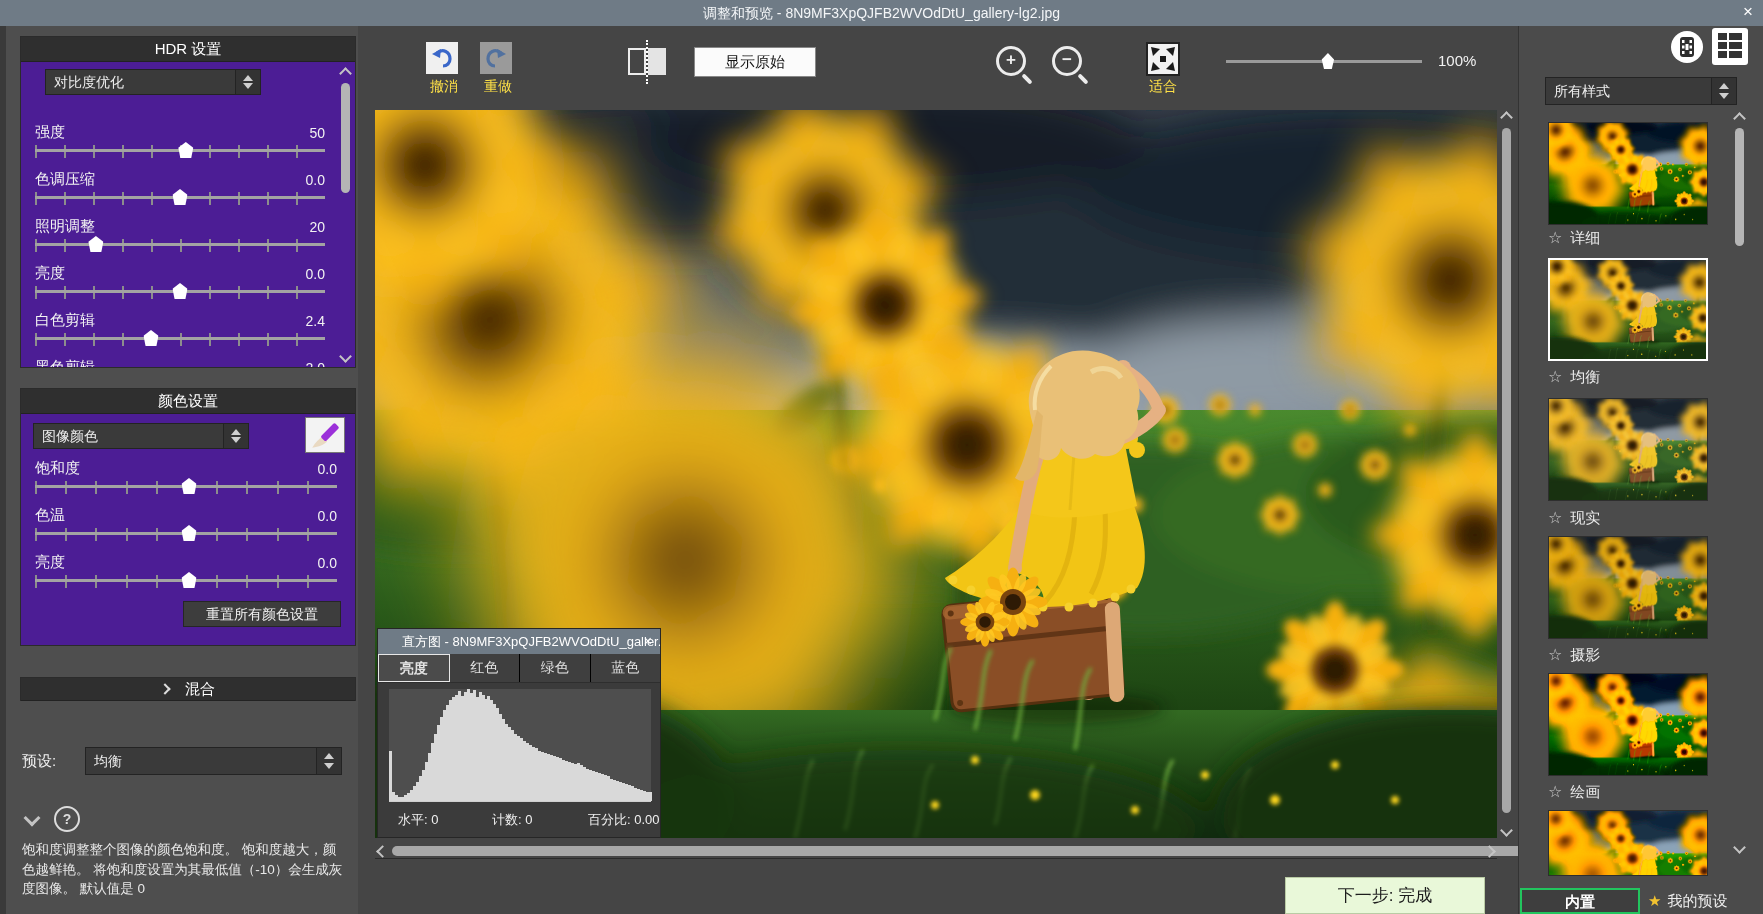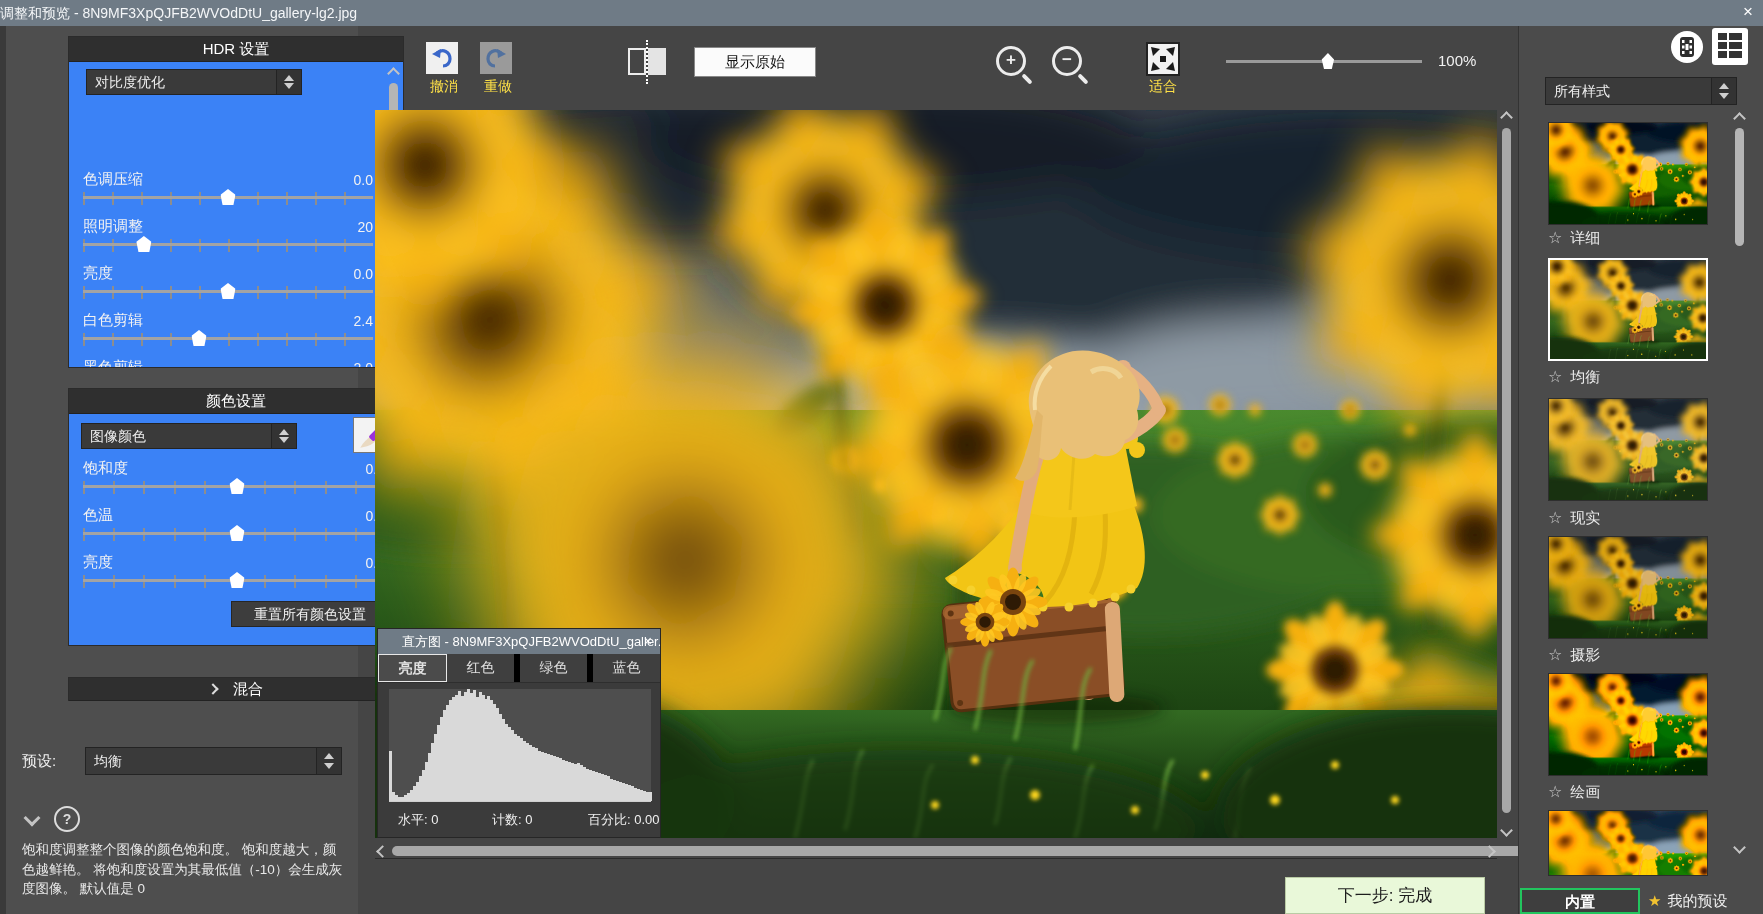--- a/index.html
+++ b/index.html
@@ -1,26 +1,26 @@
 <!DOCTYPE html>
 <html><head>
 <meta charset="utf-8">
 <style>
   html,body{margin:0;padding:0;background:#222;}
   #app{position:relative;width:1763px;height:914px;overflow:hidden;background:#454545;
        font-family:"Liberation Sans","DejaVu Sans",sans-serif;color:#eee;}
   .abs{position:absolute;}
   
   .titlebar{left:0;top:0;width:1763px;height:26px;background:#6f7b86;}
-  .titlebar .wt{width:100%;text-align:left;line-height:26px;font-size:14px;color:#f4f6f8;}
+  .titlebar .wt{width:100%;text-align:center;line-height:26px;font-size:14px;color:#f4f6f8;}
   .titlebar .wx{right:10px;top:0;line-height:24px;font-size:17px;color:#fff;cursor:default;}
   
   .left-edge{left:0;top:26px;width:6px;height:888px;background:#3a3a3a;}
   .sidebar{left:6px;top:26px;width:352px;height:888px;background:#4e4e4e;}
-  .panel{position:absolute;background:#3b82f6;border:1px solid #2b2b2b;box-sizing:border-box;margin-left:48px;}
+  .panel{position:absolute;background:#4c1d95;border:1px solid #2b2b2b;box-sizing:border-box;}
   .phead{height:24px;background:#2f2f2f;border-bottom:1px solid #222;color:#fff;
          font-size:15px;text-align:center;line-height:24px;}
   .dropdown{position:absolute;display:flex;background:#3a3a3a;border:1px solid #232323;box-sizing:border-box;}
   .dd-label{flex:1;color:#eee;padding:0 8px;font-size:14px;line-height:24px;overflow:hidden;white-space:nowrap;}
   .dd-spin{width:24px;border-left:1px solid #232323;background:#333;position:relative;}
   .dd-spin::before{content:'';position:absolute;left:7px;top:5px;border-left:5px solid transparent;
       border-right:5px solid transparent;border-bottom:6px solid #cfcfcf;}
   .dd-spin::after{content:'';position:absolute;left:7px;bottom:5px;border-left:5px solid transparent;
       border-right:5px solid transparent;border-top:6px solid #cfcfcf;}
   
@@ -47,21 +47,21 @@
   .mag{position:absolute;width:24px;height:24px;border:3px solid #ececec;border-radius:50%;
        color:#ececec;font-size:17px;font-weight:bold;text-align:center;line-height:22px;}
   .mag::after{content:'';position:absolute;width:12px;height:4px;background:#ececec;
        bottom:-8px;right:-10px;transform:rotate(45deg);border-radius:2px;}
   
   .hist{left:377px;top:628px;width:284px;height:210px;background:#3b3b3b;border:1px solid #262626;box-sizing:border-box;z-index:5;}
   .hist-title{height:25px;background:#6f7b86;color:#fff;font-size:13px;line-height:25px;
       padding-left:24px;white-space:nowrap;overflow:hidden;box-sizing:border-box;}
   .hist-x{position:absolute;right:8px;top:0;line-height:24px;color:#fff;font-size:14px;}
   .htabs{display:flex;height:28px;background:#3f3f3f;border-bottom:1px solid #2e2e2e;}
-  .htab{flex:1;text-align:center;line-height:26px;font-size:14px;color:#e2e2e2;border-right:6px solid #000000;box-sizing:border-box;}
+  .htab{flex:1;text-align:center;line-height:26px;font-size:14px;color:#e2e2e2;border-right:1px solid #000000;box-sizing:border-box;}
   .htab.active{border:1px solid #e8e8e8;background:#4b4b4b;font-weight:bold;}
   .hchart{position:absolute;left:11px;top:60px;width:262px;height:112px;background:#4e4e4e;
       display:flex;align-items:flex-end;border-bottom:1px solid #cfcfcf;}
   .hbar{flex:1;background:#d9d9d9;}
   .hstats{position:absolute;left:14px;top:182px;font-size:13px;color:#f0f0f0;}
   .hstat{position:absolute;white-space:nowrap;}
   
   .rsb{left:1518px;top:26px;width:245px;height:888px;background:#4b4b4b;border-left:1px solid #333;box-sizing:border-box;}
   .thumb{position:absolute;width:160px;height:103px;overflow:hidden;border:1px solid #2e2e2e;box-sizing:border-box;background:#222;}
   .thumb.sel{border:2px solid #fff;}
@@ -310,23 +310,30 @@
   <div class="abs titlebar">
     <div class="wt">调整和预览 - 8N9MF3XpQJFB2WVOdDtU_gallery-lg2.jpg</div>
     <div class="abs wx">×</div>
   </div>
 
   <div class="abs left-edge"></div>
   <div class="abs sidebar"></div>
 
   <div class="panel" style="left:20px;top:36px;width:336px;height:332px;overflow:hidden;">
     <div class="phead">HDR 设置</div>
-    <div class="dropdown" style="left:17px;top:32px;width:216px;height:26px;gap:41px;">
+    <div class="dropdown" style="left:24px;top:32px;width:216px;height:26px;gap:41px;">
       <div class="dd-label">对比度优化</div>
       <div class="dd-spin"></div>
+    </div>
+    <div class="srow" style="left:14px;right:30px;top:86px;">
+      <span class="slabel">强度</span>
+      <span class="svalue">50</span>
+      <div class="strack">
+          <div class="sthumb" style="left: 52%;"></div>
+        </div>
     </div>
     <div class="srow" style="left:14px;right:30px;top:133px;">
       <span class="slabel">色调压缩</span>
       <span class="svalue">0.0</span>
       <div class="strack">
           <div class="sthumb" style="left: 50%;"></div>
         </div>
     </div>
     <div class="srow" style="left:14px;right:30px;top:180px;">
       <span class="slabel">照明调整</span>

